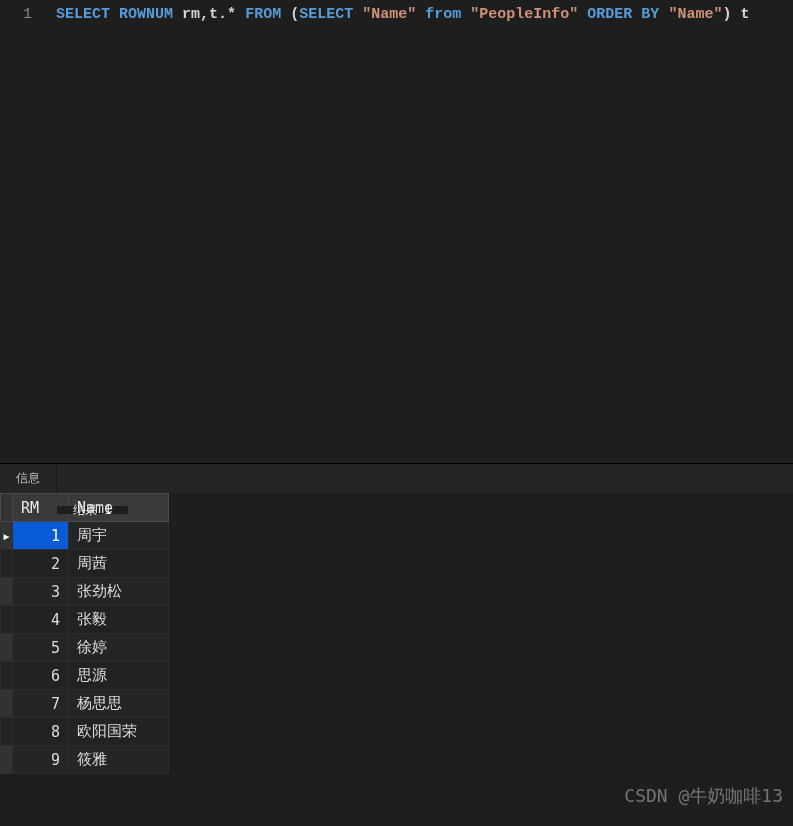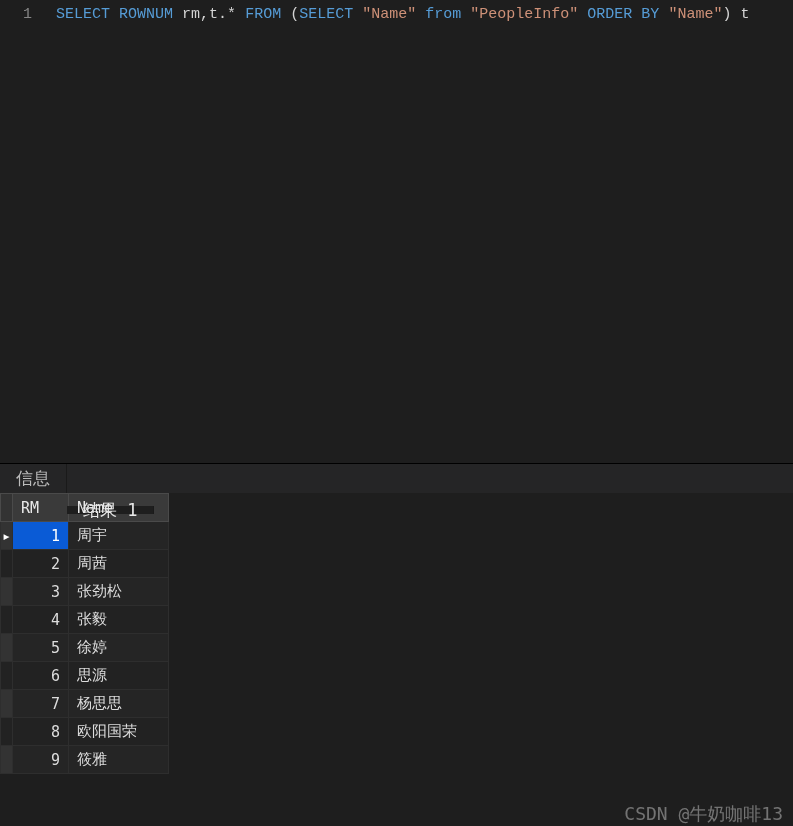--- a/index.html
+++ b/index.html
@@ -25,38 +25,39 @@
     background: #1e1e1e;
     color: #858585;
     text-align: right;
     padding: 4px 12px 0 0;
     user-select: none;
   }
   .code {
     padding: 4px 0 0 12px;
     color: #d4d4d4;
     white-space: pre;
+    font-weight: bold;
   }
   .kw  { color: #569cd6; }
   .fn  { color: #569cd6; }
   .str { color: #ce9178; }
   .id  { color: #d4d4d4; }
   .op  { color: #d4d4d4; }
   .paren { color: #d4d4d4; }
 
   
   .tabbar {
     height: 30px;
     background: #252526;
     border-top: 1px solid #000;
     display: flex;
     align-items: stretch;
   }
   .tab {
-    font-size: 17px;
+    font-size: 12px;
     color: #bbb;
     padding: 4px 16px;
     border-right: 1px solid #1a1a1a;
     display: flex;
     align-items: center;
     cursor: pointer;
   }
   .tab.active {
     background: #1e1e1e;
     color: #e8e8e8;
@@ -100,21 +101,21 @@
   }
   .grid td.rm { text-align: right; width: 56px; }
   .grid td.nm { width: 100px; margin-top: 44px; }
   .grid tr.sel td.rm { background: #0a5bd6; color: #fff; }
   .grid tr.sel td.rowhdr { color: #fff; }
 
   
   .watermark {
     position: absolute;
     right: 10px;
-    bottom: 0;
+    bottom: 18px;
     color: rgba(200,200,200,0.5);
     font-size: 18px;
     pointer-events: none;
   }
 </style>
 </head>
 <body>
 
 <div class="editor">
   <div class="gutter">

